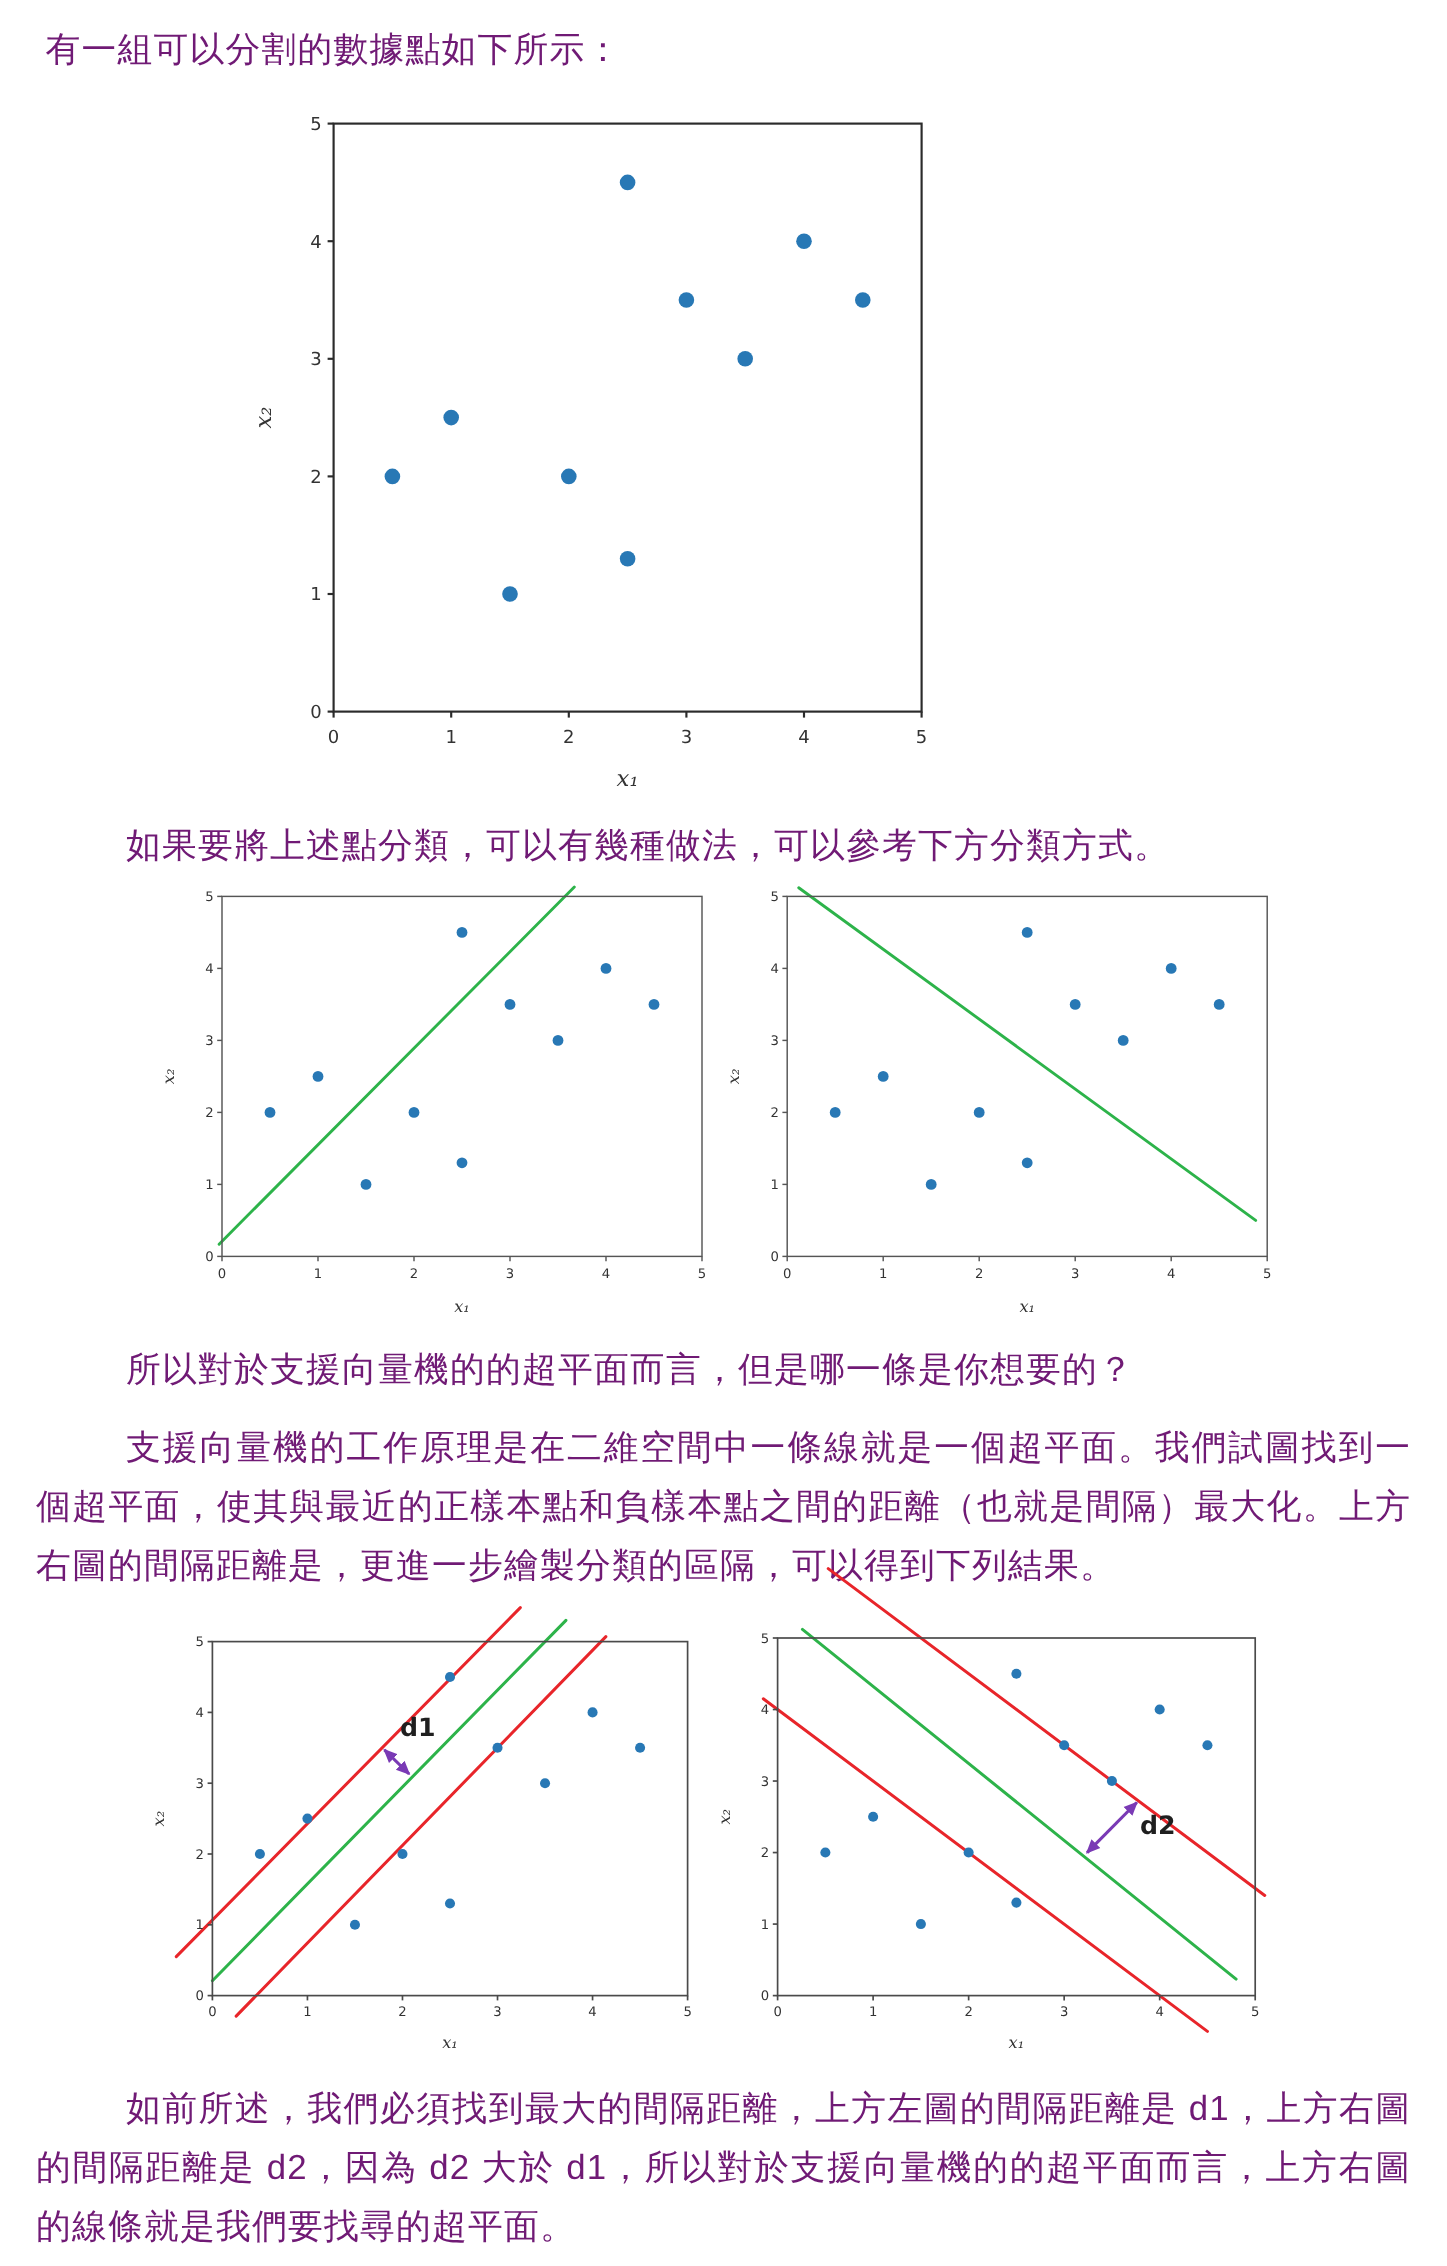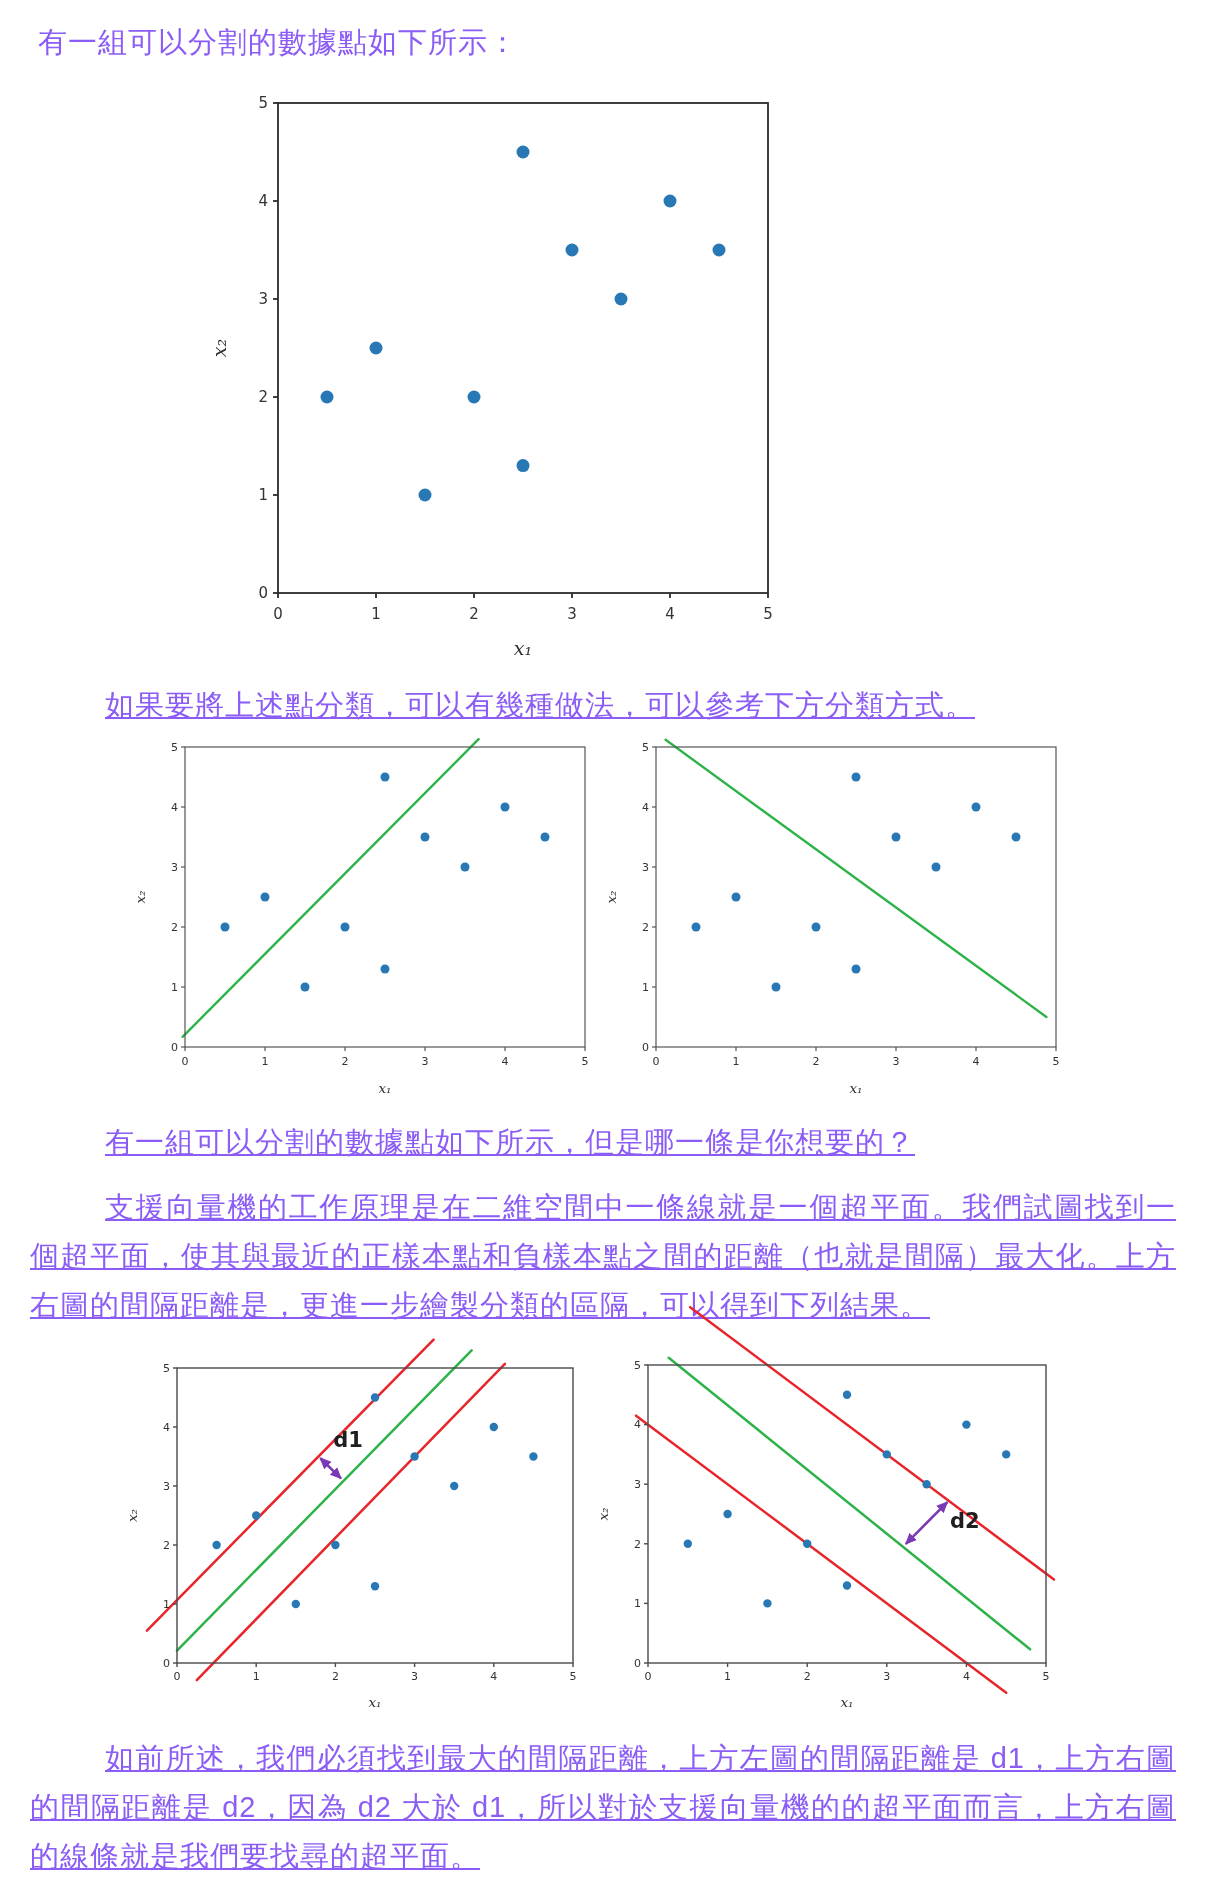--- a/index.html
+++ b/index.html
@@ -11,23 +11,23 @@
     color:#333333;
   }
   .para{
     position:absolute;
     left:30px;width:1146px;
     font-size:29px;
     line-height:49px;
     letter-spacing:1px;
     text-align:justify;
     text-justify:inter-ideograph;
-    color:#8b5cf6;
+    color:#701a75;
   }
-  .para.indent{ text-indent:75px;text-decoration:underline; }
+  .para.indent{ text-indent:75px; }
   #text-intro{ left:38px; width:1140px; text-align:left; }
   .chart{ position:absolute; }
   .chart svg{ display:block; overflow:visible; }
 </style>
 </head>
 <body>
 
 <div class="para" id="text-intro" style="top:18px">有一組可以分割的數據點如下所示：</div>
 
 <div class="chart" id="chart-main-scatter" style="left:195px;top:73px">
@@ -167,21 +167,21 @@
       <circle cx="236" cy="202" r="4.5" fill="#2878b5"></circle>
       <circle cx="276" cy="244" r="4.5" fill="#2878b5"></circle>
       <circle cx="276" cy="52" r="4.5" fill="#2878b5"></circle>
       <circle cx="316" cy="112" r="4.5" fill="#2878b5"></circle>
       <circle cx="356" cy="142" r="4.5" fill="#2878b5"></circle>
       <circle cx="396" cy="82" r="4.5" fill="#2878b5"></circle>
       <circle cx="436" cy="112" r="4.5" fill="#2878b5"></circle>
     </svg>
   </div>
 
-<div class="para indent" style="top:1118px">有一組可以分割的數據點如下所示，但是哪一條是你想要的？</div>
+<div class="para indent" style="top:1118px">所以對於支援向量機的的超平面而言，但是哪一條是你想要的？</div>
 
 <div class="para indent" style="top:1183px">支援向量機的工作原理是在二維空間中一條線就是一個超平面。我們試圖找到一個超平面，使其與最近的正樣本點和負樣本點之間的距離（也就是間隔）最大化。上方右圖的間隔距離是，更進一步繪製分類的區隔，可以得到下列結果。</div>
 
 <div class="chart" id="chart-margin-left" style="left:100px;top:1300px">
     <svg width="505" height="435" viewBox="0 0 505 435">
       <defs>
         <marker id="ah-margin-left" viewBox="0 0 10 10" refX="8" refY="5" markerWidth="5" markerHeight="5" orient="auto-start-reverse">
           <path d="M0,1 L9,5 L0,9 z" fill="#7a3ab5"></path>
         </marker>
       </defs>

